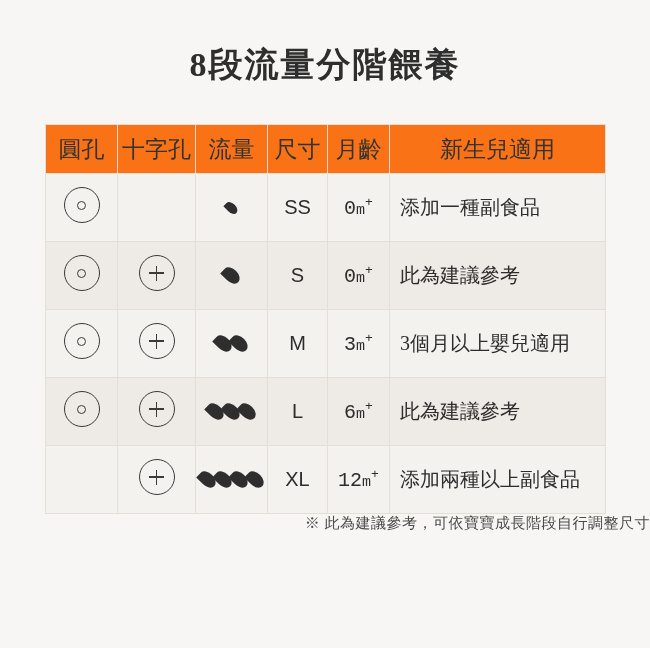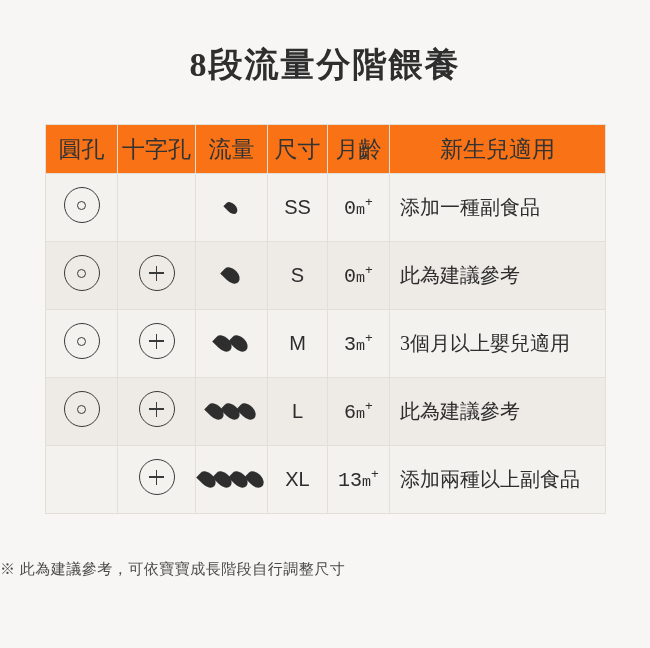--- a/index.html
+++ b/index.html
@@ -142,22 +142,21 @@
     border-radius: 0 50% 50% 50%;
     transform: rotate(-45deg);
     margin: 0 1px;
   }
   .drop.sm {
     width: 9px;
     height: 14px;
   }
 
   .footnote {
-    text-align: left;
-    margin-top: 46px;
+    text-align: right;
     font-size: 15px;
     color: #4a4a4a;
     letter-spacing: 0.5px;
     font-family: "Liberation Serif", serif;
   }
 </style>
 </head>
 <body>
 
 <div class="page">
@@ -241,21 +240,21 @@
             <td><span class="hole"><span class="cross-v"></span><span class="cross-h"></span></span></td>
             <td>
               <div class="drops">
                 <span class="drop"></span>
                 <span class="drop"></span>
                 <span class="drop"></span>
                 <span class="drop"></span>
               </div>
             </td>
             <td class="cell-size">XL</td>
-            <td class="cell-age"><span>13</span><span class="age-m">m</span><sup>+</sup></td>
+            <td class="cell-age"><span>12</span><span class="age-m">m</span><sup>+</sup></td>
             <td class="cell-target">添加兩種以上副食品</td>
           </tr>
         </tbody>
     </table>
   </div>
 
   <div class="footnote">※ 此為建議參考，可依寶寶成長階段自行調整尺寸</div>
 
 </div>
 

